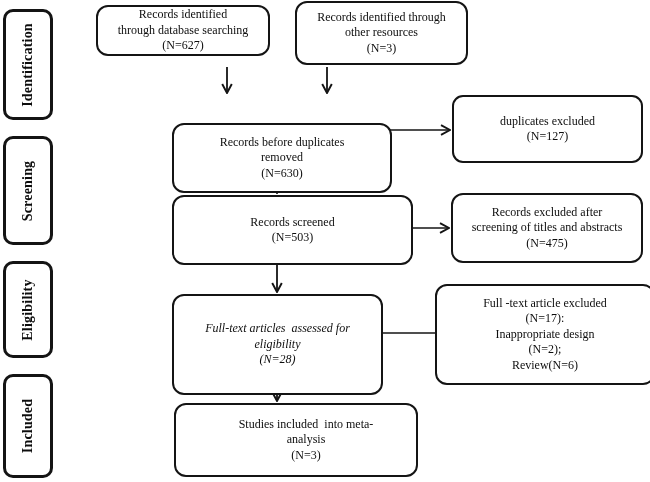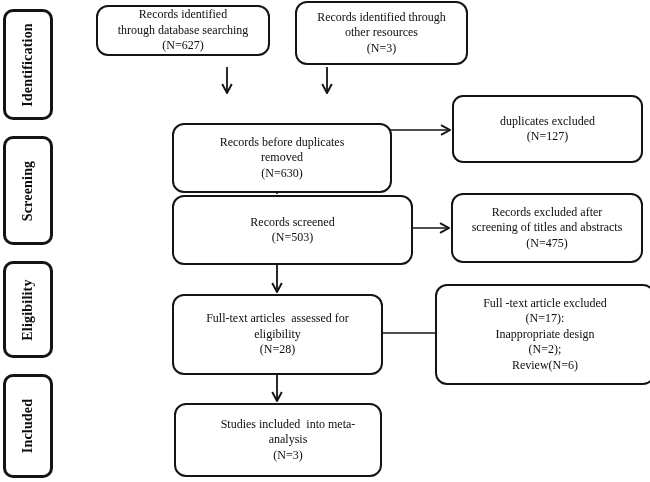--- a/index.html
+++ b/index.html
@@ -117,32 +117,32 @@
   <div class="flow-box" style="left:172px;top:195px;width:241px;height:70px;">
     <span class="txt">Records screened
 (N=503)</span>
   </div>
   <div class="flow-box" style="left:451px;top:193px;width:192px;height:70px;">
     <span class="txt">Records excluded after
 screening of titles and abstracts
 (N=475)</span>
   </div>
 
-  <div class="flow-box" style="left:172px;top:294px;width:211px;height:81px;">
+  <div class="flow-box" style="left:172px;top:294px;width:211px;height:101px;font-style:italic;">
     <span class="txt">Full-text articles  assessed for
 eligibility
 (N=28)</span>
   </div>
   <div class="flow-box" style="left:435px;top:284px;width:220px;height:101px;">
     <span class="txt">Full -text article excluded
 (N=17):
 Inappropriate design
 (N=2);
 Review(N=6)</span>
   </div>
 
-  <div class="flow-box" style="left:174px;top:403px;width:208px;height:74px;padding-left:20px;">
+  <div class="flow-box" style="left:174px;top:403px;width:244px;height:74px;padding-left:20px;">
     <span class="txt">Studies included  into meta-
 analysis
 (N=3)</span>
   </div>
 
 </div>
 
 </body></html>

